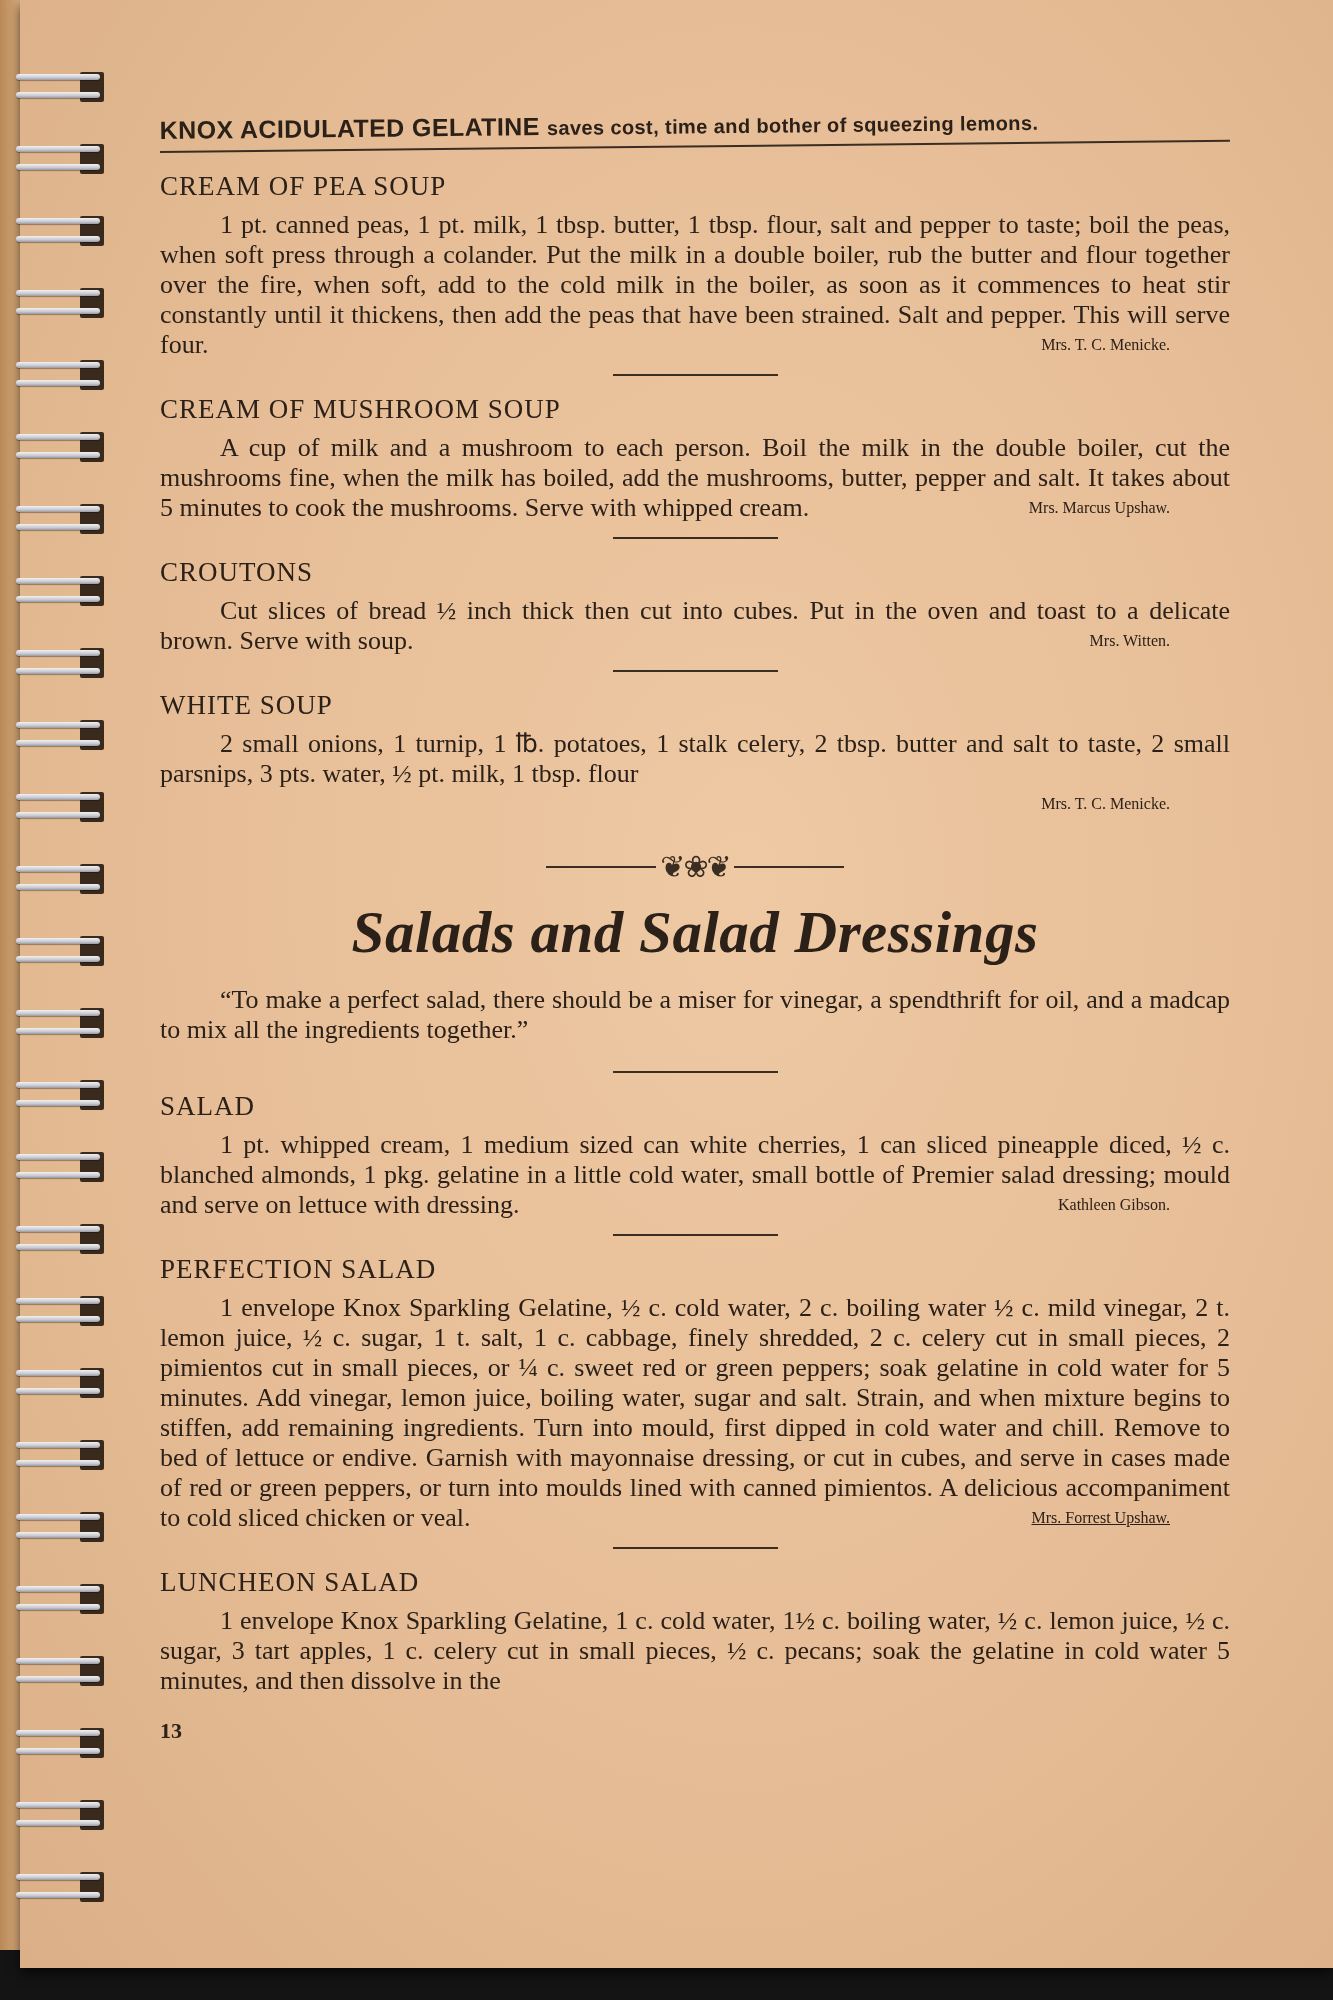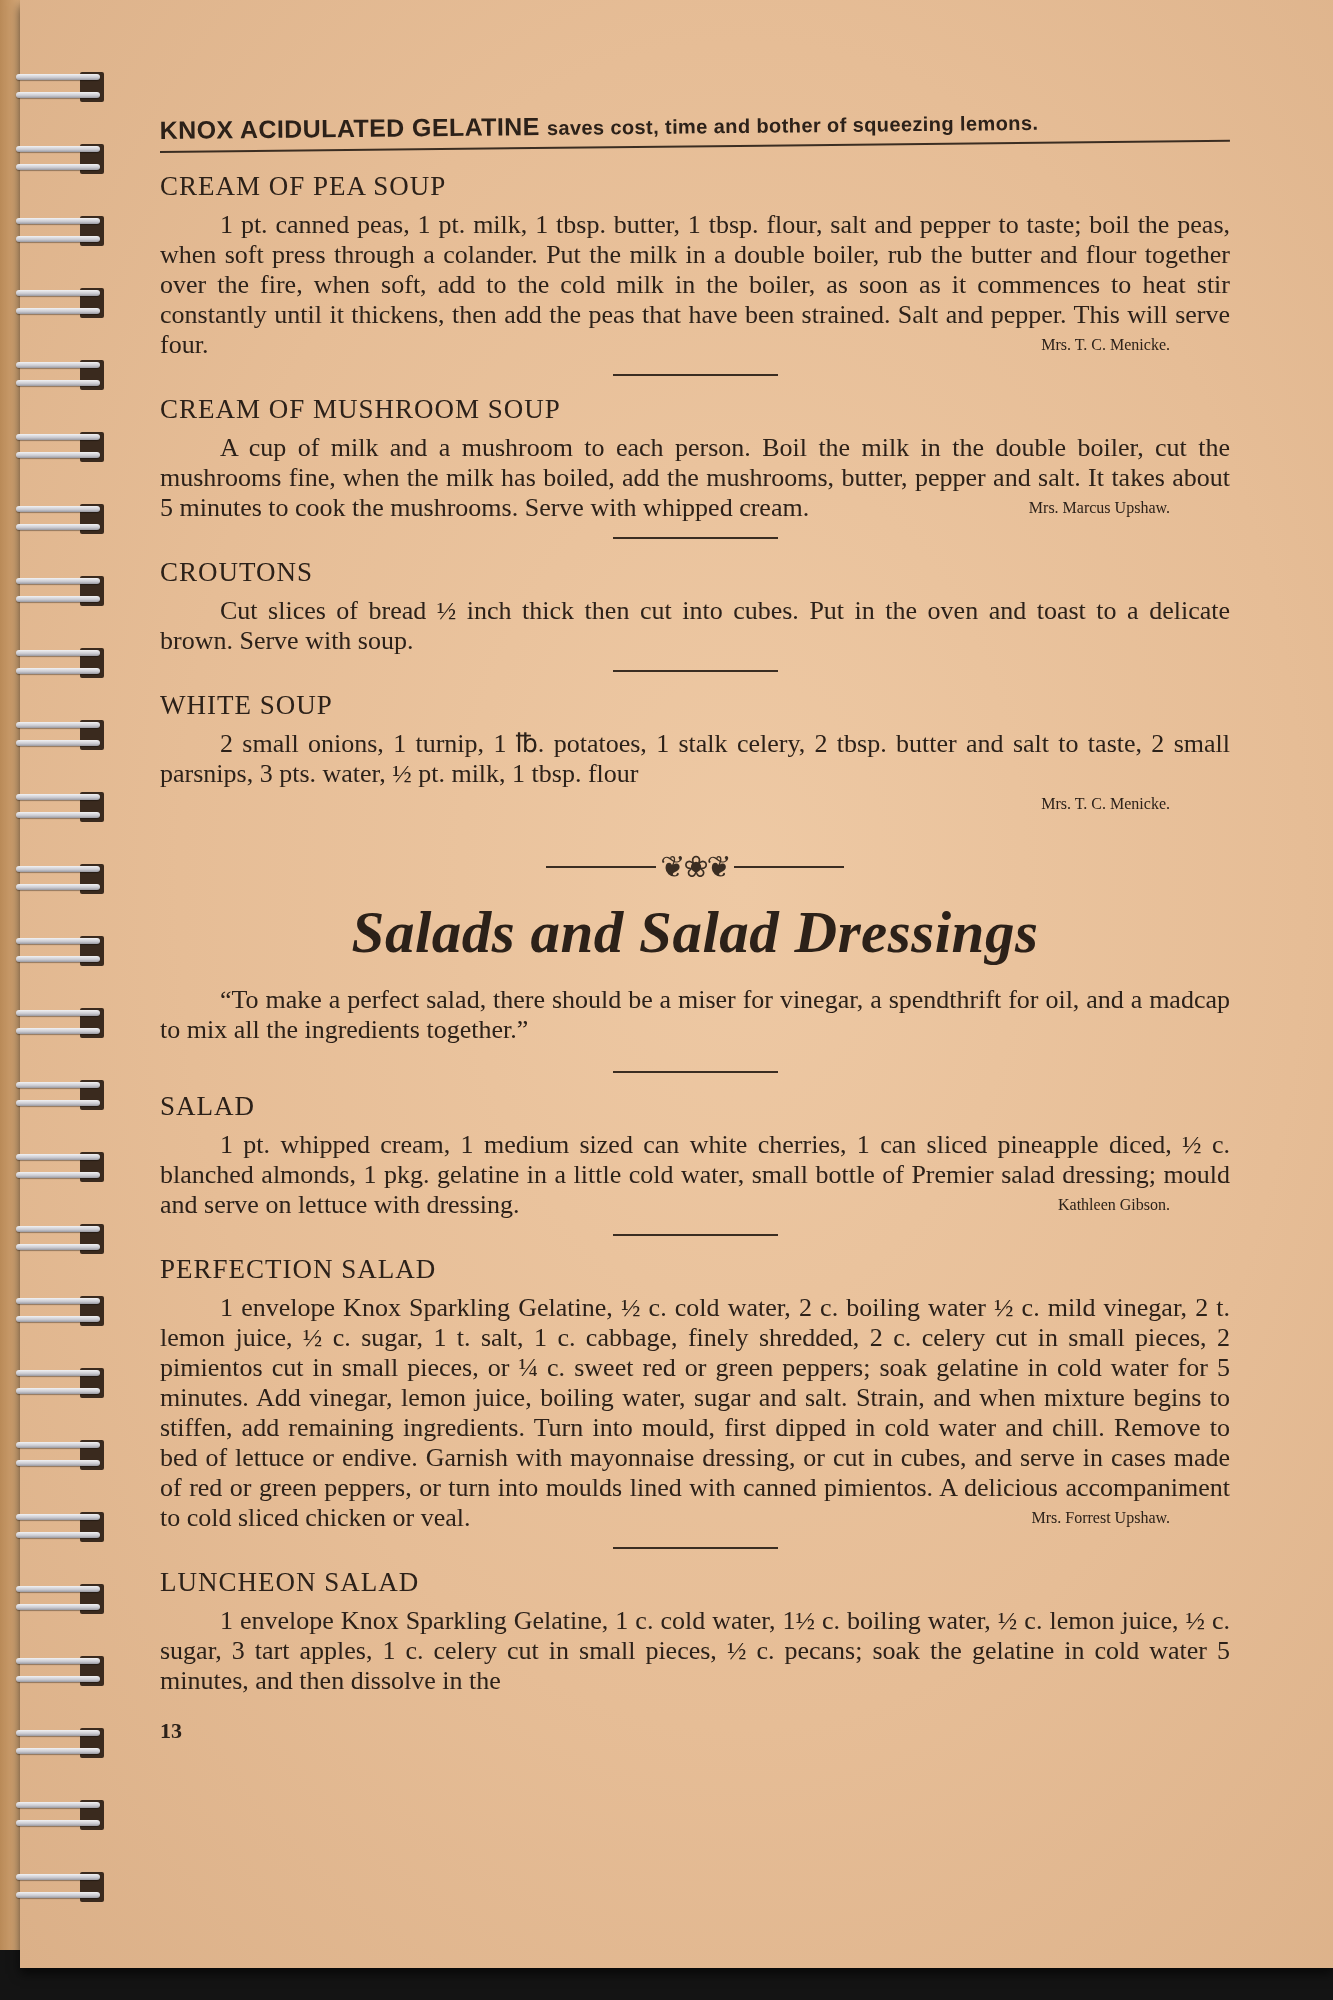--- a/index.html
+++ b/index.html
@@ -310,20 +310,21 @@
   <div class="recipe clearfix">
     <h3 class="recipe-title">CREAM OF MUSHROOM SOUP</h3>
     <p class="recipe-body">A cup of milk and a mushroom to each person. Boil the milk in the double boiler, cut the mushrooms fine, when the milk has boiled, add the mushrooms, butter, pepper and salt. It takes about 5 minutes to cook the mushrooms. Serve with whipped cream.</p>
     <div class="author-line" style="margin-top:-30px;">Mrs. Marcus Upshaw.</div>
   </div>
   <div class="rule"></div>
 
   <div class="recipe clearfix">
     <h3 class="recipe-title">CROUTONS</h3>
     <p class="recipe-body">Cut slices of bread ½ inch thick then cut into cubes. Put in the oven and toast to a delicate brown. Serve with soup.</p>
+    <div class="author-line" style="margin-top:-30px;">Mrs. Witten.</div>
   </div>
   <div class="rule"></div>
 
   <div class="recipe clearfix">
     <h3 class="recipe-title">WHITE SOUP</h3>
     <p class="recipe-body">2 small onions, 1 turnip, 1 ℔. potatoes, 1 stalk celery, 2 tbsp. butter and salt to taste, 2 small parsnips, 3 pts. water, ½ pt. milk, 1 tbsp. flour</p>
     <div class="author-line">Mrs. T. C. Menicke.</div>
   </div>
 
   <div class="ornament">
@@ -339,21 +340,21 @@
   <div class="recipe clearfix">
     <h3 class="recipe-title">SALAD</h3>
     <p class="recipe-body">1 pt. whipped cream, 1 medium sized can white cherries, 1 can sliced pineapple diced, ½ c. blanched almonds, 1 pkg. gelatine in a little cold water, small bottle of Premier salad dressing; mould and serve on lettuce with dressing.</p>
     <div class="author-line" style="margin-top:-30px;">Kathleen Gibson.</div>
   </div>
   <div class="rule"></div>
 
   <div class="recipe clearfix">
     <h3 class="recipe-title">PERFECTION SALAD</h3>
     <p class="recipe-body">1 envelope Knox Sparkling Gelatine, ½ c. cold water, 2 c. boiling water ½ c. mild vinegar, 2 t. lemon juice, ½ c. sugar, 1 t. salt, 1 c. cabbage, finely shredded, 2 c. celery cut in small pieces, 2 pimientos cut in small pieces, or ¼ c. sweet red or green peppers; soak gelatine in cold water for 5 minutes. Add vinegar, lemon juice, boiling water, sugar and salt. Strain, and when mixture begins to stiffen, add remaining ingredients. Turn into mould, first dipped in cold water and chill. Remove to bed of lettuce or endive. Garnish with mayonnaise dressing, or cut in cubes, and serve in cases made of red or green peppers, or turn into moulds lined with canned pimientos. A delicious accompaniment to cold sliced chicken or veal.</p>
-    <div class="author-line" style="margin-top:-30px;">Mrs. Forrest Upshaw.</div>
+    <div class="author-line" style="margin-top:-30px;text-decoration:underline;">Mrs. Forrest Upshaw.</div>
   </div>
   <div class="rule"></div>
 
   <div class="recipe clearfix">
     <h3 class="recipe-title">LUNCHEON SALAD</h3>
     <p class="recipe-body">1 envelope Knox Sparkling Gelatine, 1 c. cold water, 1½ c. boiling water, ½ c. lemon juice, ½ c. sugar, 3 tart apples, 1 c. celery cut in small pieces, ½ c. pecans; soak the gelatine in cold water 5 minutes, and then dissolve in the</p>
   </div>
 
   <div class="page-number">13</div>
 </div>

